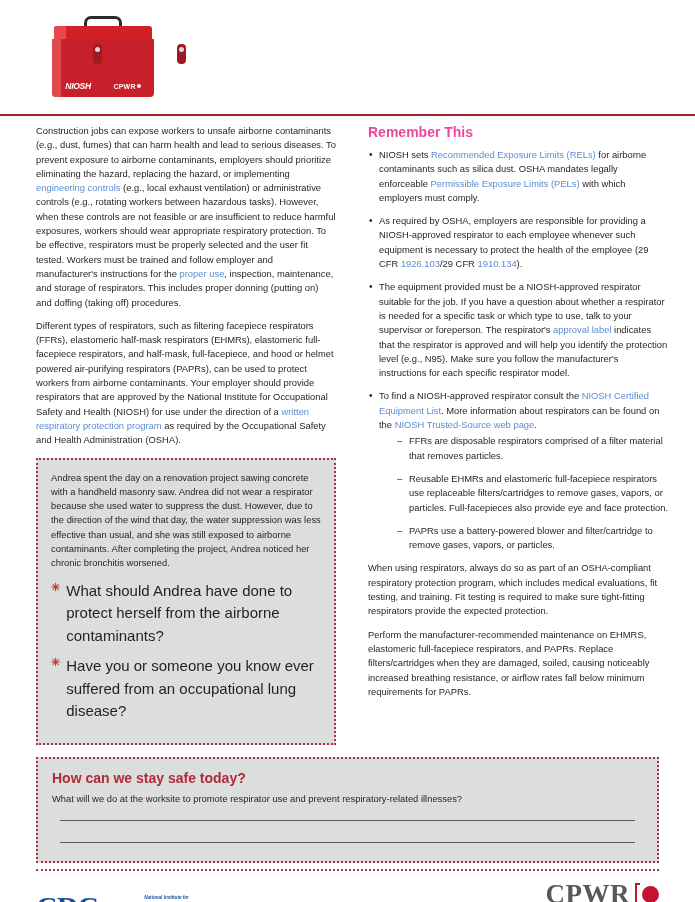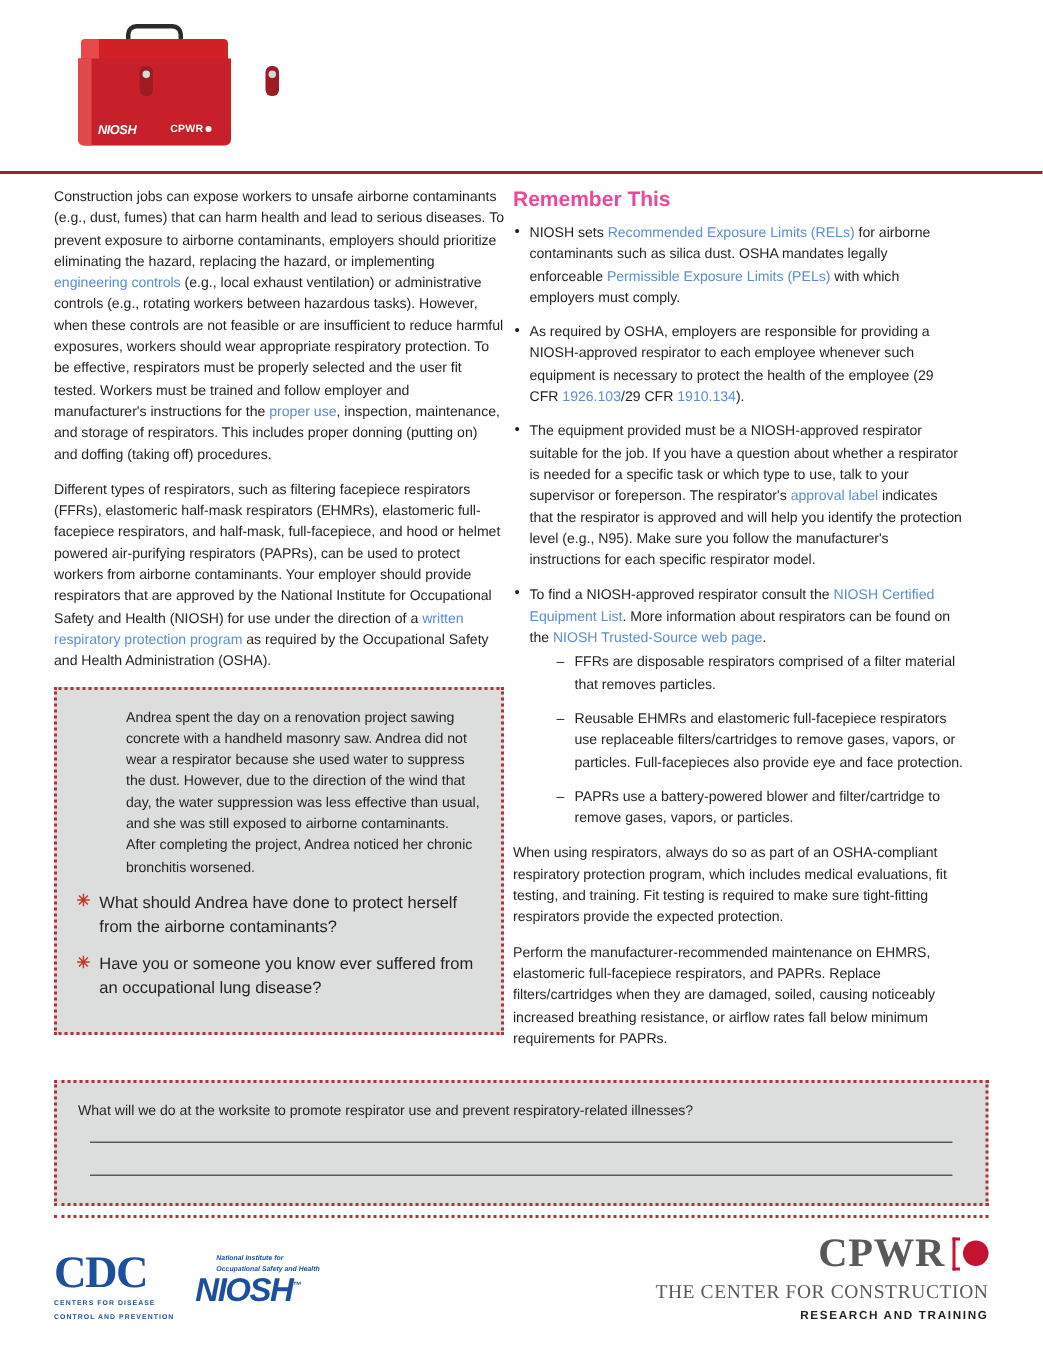--- a/index.html
+++ b/index.html
@@ -154,21 +154,21 @@
     height: 2px;
     background: #9d2235;
     margin: 0 -36px;
     position: relative;
     top: 6px;
   }
 
   
   .columns {
     display: flex;
-    gap: 6px;
+    gap: 32px;
     padding-top: 14px;
   }
   .col-left { width: 300px; flex: 0 0 300px; }
   .col-right { width: 300px; flex: 0 0 300px; }
 
   p.body {
     font-size: 9.4px;
     line-height: 1.52;
     margin: 0 0 9px 0;
     text-align: left;
@@ -185,35 +185,35 @@
     border: 2px dotted #b1323f;
     padding: 11px 13px 12px 13px;
     box-sizing: border-box;
   }
   .story-title {
     color: #b02a37;
     font-size: 14px;
     font-weight: bold;
     margin: 0 0 7px 0;
   }
-  .story-box p.body { margin-bottom: 9px; margin-left: 33px; }
+  .story-box p.body { margin-bottom: 9px; }
   .q-item {
     display: flex;
     gap: 6px;
     margin-bottom: 8px;
   }
   .q-star {
     color: #c0392b;
     font-size: 11px;
     line-height: 1.35;
     flex: 0 0 auto;
     font-weight: bold;
   }
   .q-text {
-    font-size: 11px;
+    font-size: 15px;
     line-height: 1.5;
   }
 
   
   .remember-title {
     color: #ec4899;
     font-size: 14px;
     font-weight: bold;
     margin: 0 0 8px 0;
   }
@@ -445,20 +445,21 @@
           </ul>
         </li>
       </ul>
 
       <p class="body">When using respirators, always do so as part of an OSHA-compliant respiratory protection program, which includes medical evaluations, fit testing, and training. Fit testing is required to make sure tight-fitting respirators provide the expected protection.</p>
       <p class="body">Perform the manufacturer-recommended maintenance on EHMRS, elastomeric full-facepiece respirators, and PAPRs. Replace filters/cartridges when they are damaged, soiled, causing noticeably increased breathing resistance, or airflow rates fall below minimum requirements for PAPRs.</p>
     </div>
   </div>
 
   <div class="safe-box">
+    <div class="safe-title">How can we stay safe today?</div>
     <div class="safe-prompt">What will we do at the worksite to promote respirator use and prevent respiratory-related illnesses?</div>
     <div class="answer-line"></div>
     <div class="answer-line"></div>
   </div>
 
   <div class="footer">
     <div class="footer-left">
       <div class="cdc-logo">
         <div class="cdc-word">CDC</div>
         <div class="cdc-sub">CENTERS FOR DISEASE</div>

